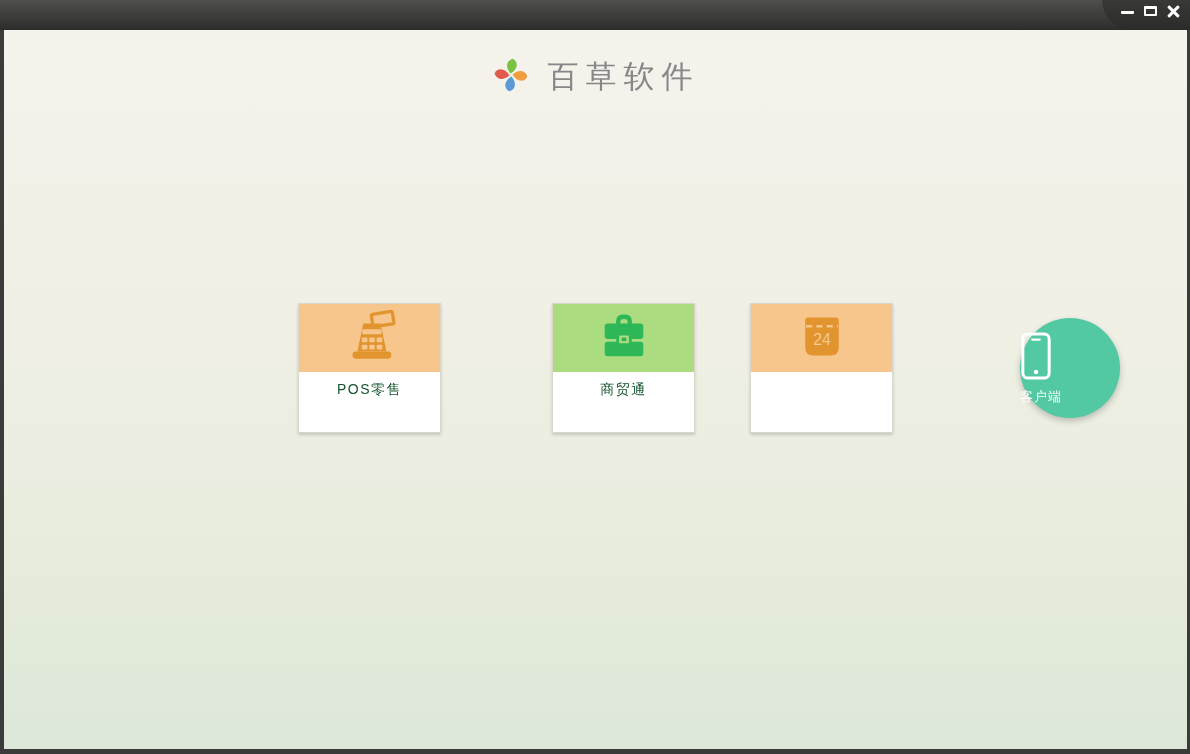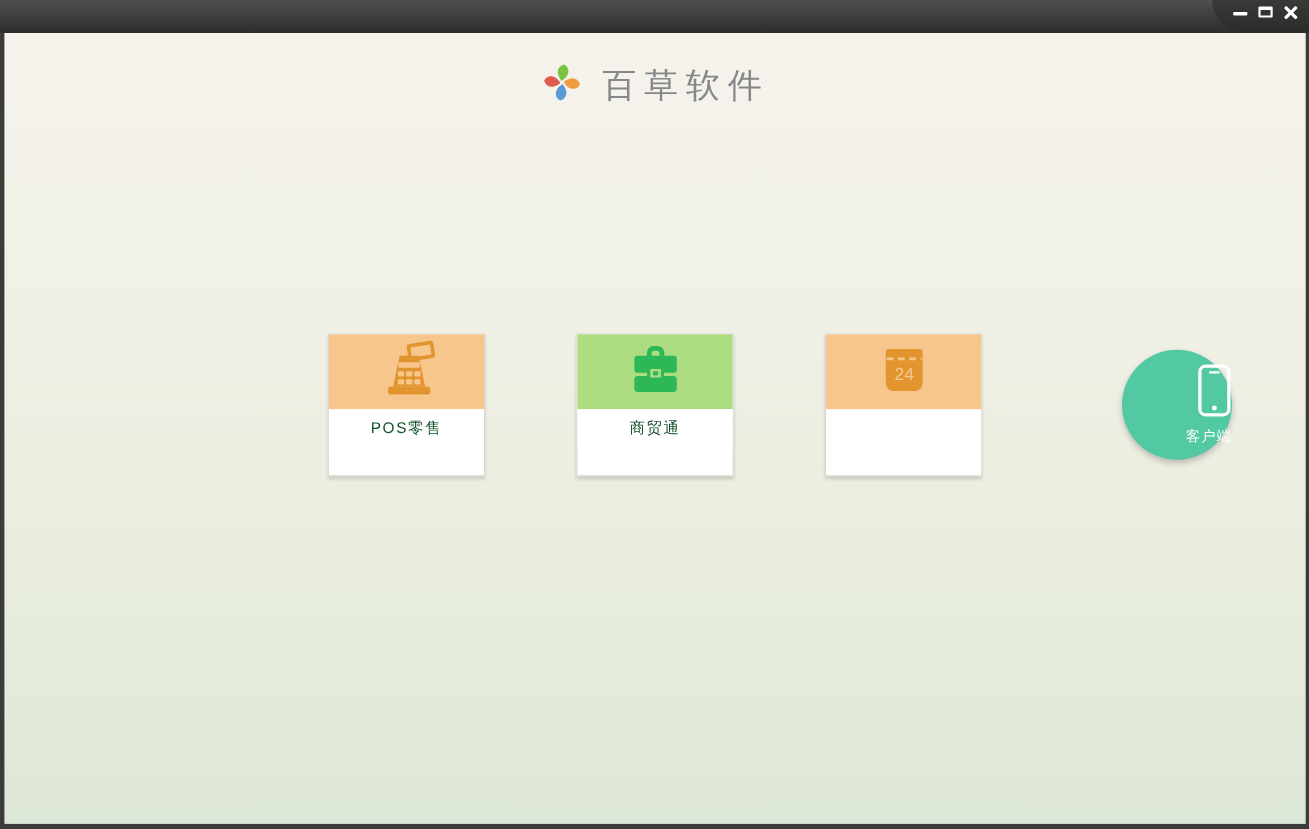--- a/index.html
+++ b/index.html
@@ -43,36 +43,36 @@
   }
 
   
   .card {
     position:absolute; top:273px; width:143px; height:130px;
     background:#fff; border:1px solid #d9d6cc;
     box-shadow:0 2px 3px rgba(0,0,0,0.16);
     cursor:pointer;
   }
   .card-pos  { left:294px; }
-  .card-trade{ left:520px; }
+  .card-trade{ left:548px; }
   .card-lean { left:746px; }
   .card-tile { height:68px; display:flex; align-items:center; justify-content:center; }
   .tile-orange { background:#f6c68d; }
   .tile-green  { background:#abdc80; }
   .card-label {
     height:36px; display:flex; align-items:center; justify-content:center;
     font-size:14px; color:#14532d; letter-spacing:1.5px; background:#fff;
   }
 
   
   .client-btn {
     position:absolute; left:1016px; top:288px; width:100px; height:100px;
     border-radius:50%; background:#52c9a2;
     box-shadow:0 3px 6px rgba(0,0,0,0.22);
-    display:flex; flex-direction:column; align-items:flex-end; justify-content:center;
+    display:flex; flex-direction:column; align-items:flex-start; justify-content:center;
     cursor:pointer;
   }
   .client-label { color:#fff; font-size:13px; letter-spacing:1px; margin-top:3px; }
 </style>
 </head>
 <body>
 
 <div class="window">
 
   <div class="titlebar">

